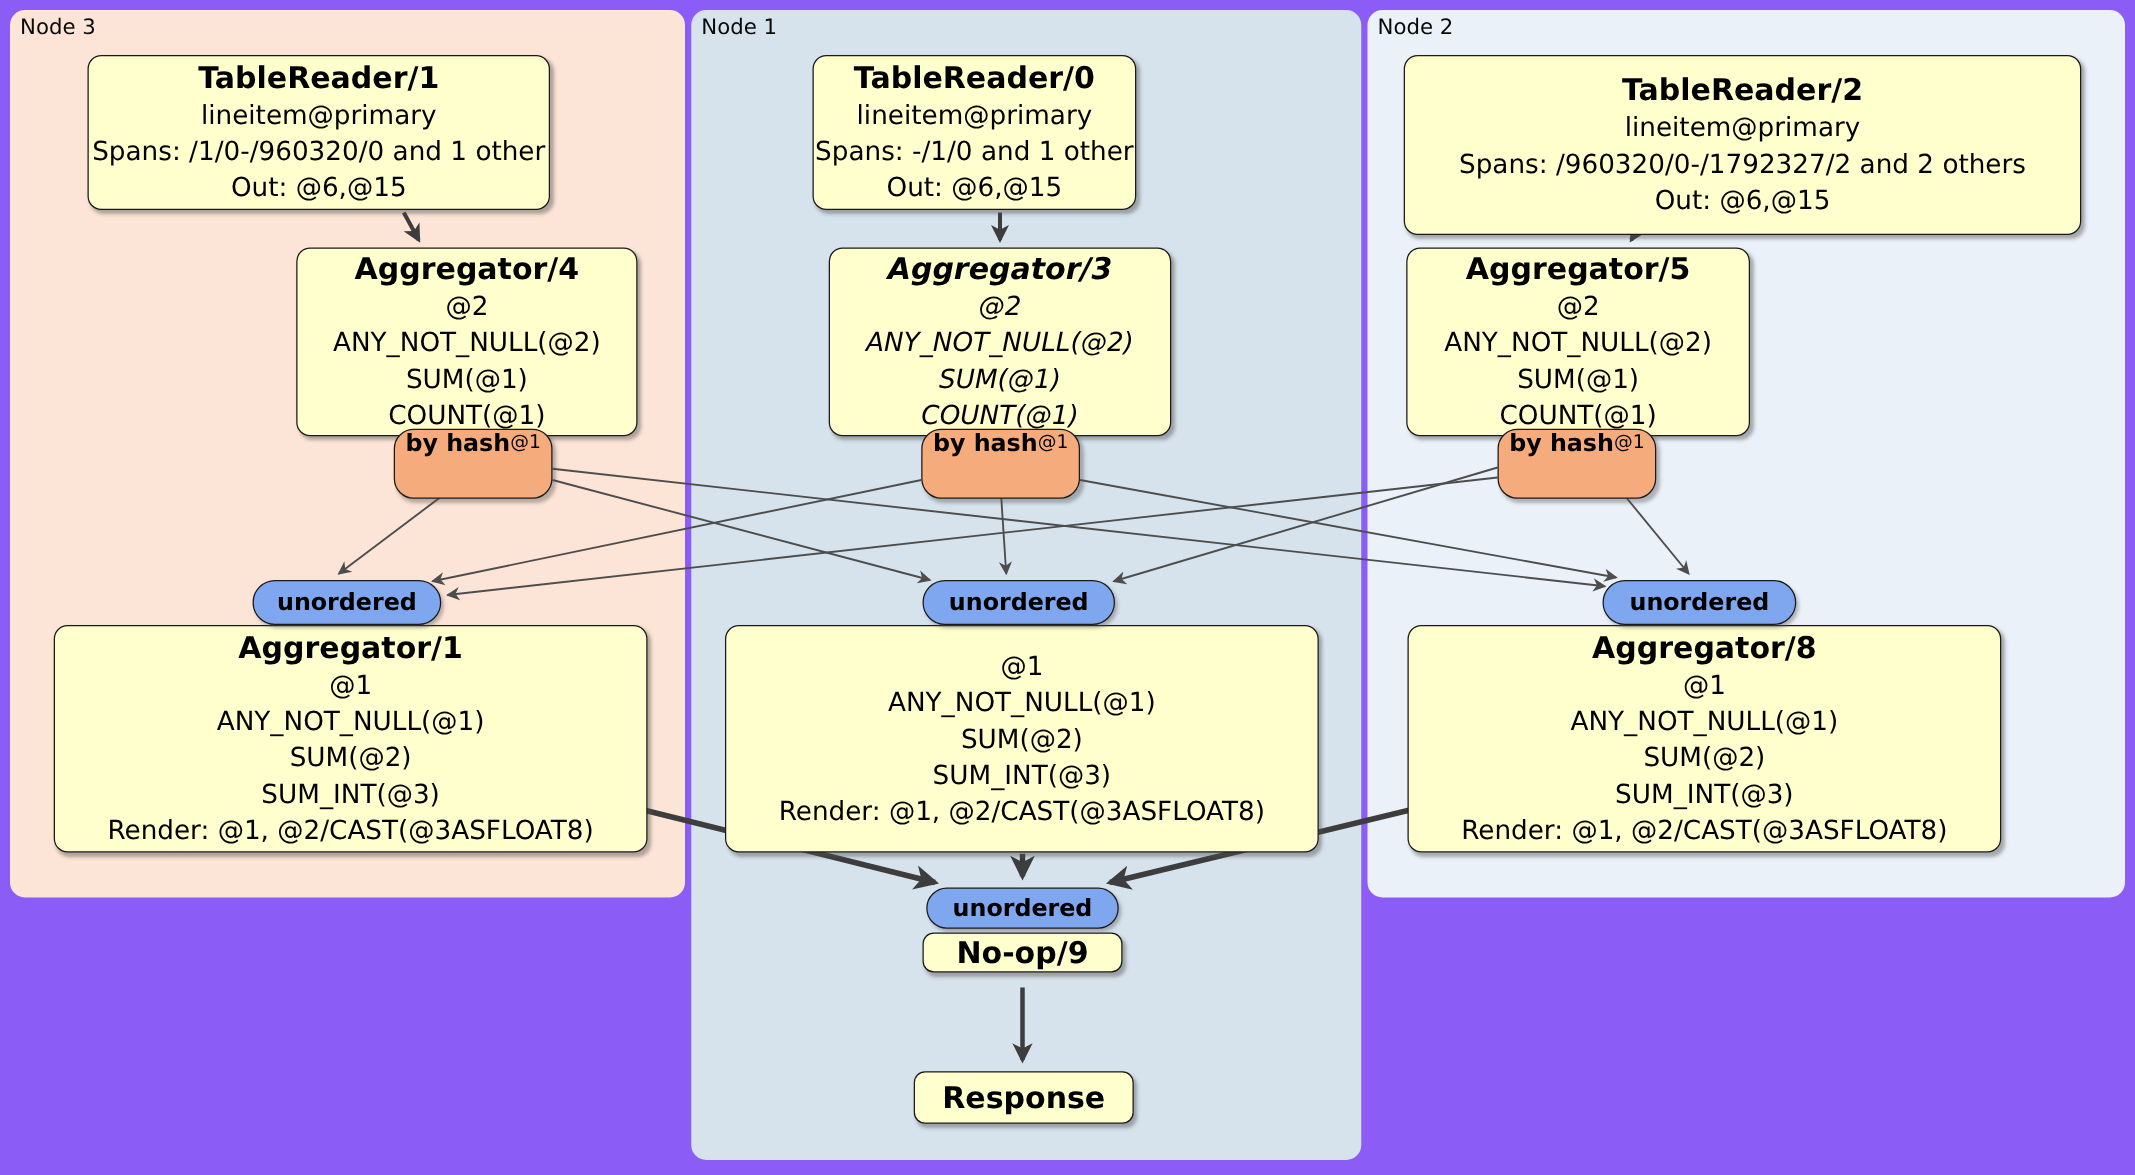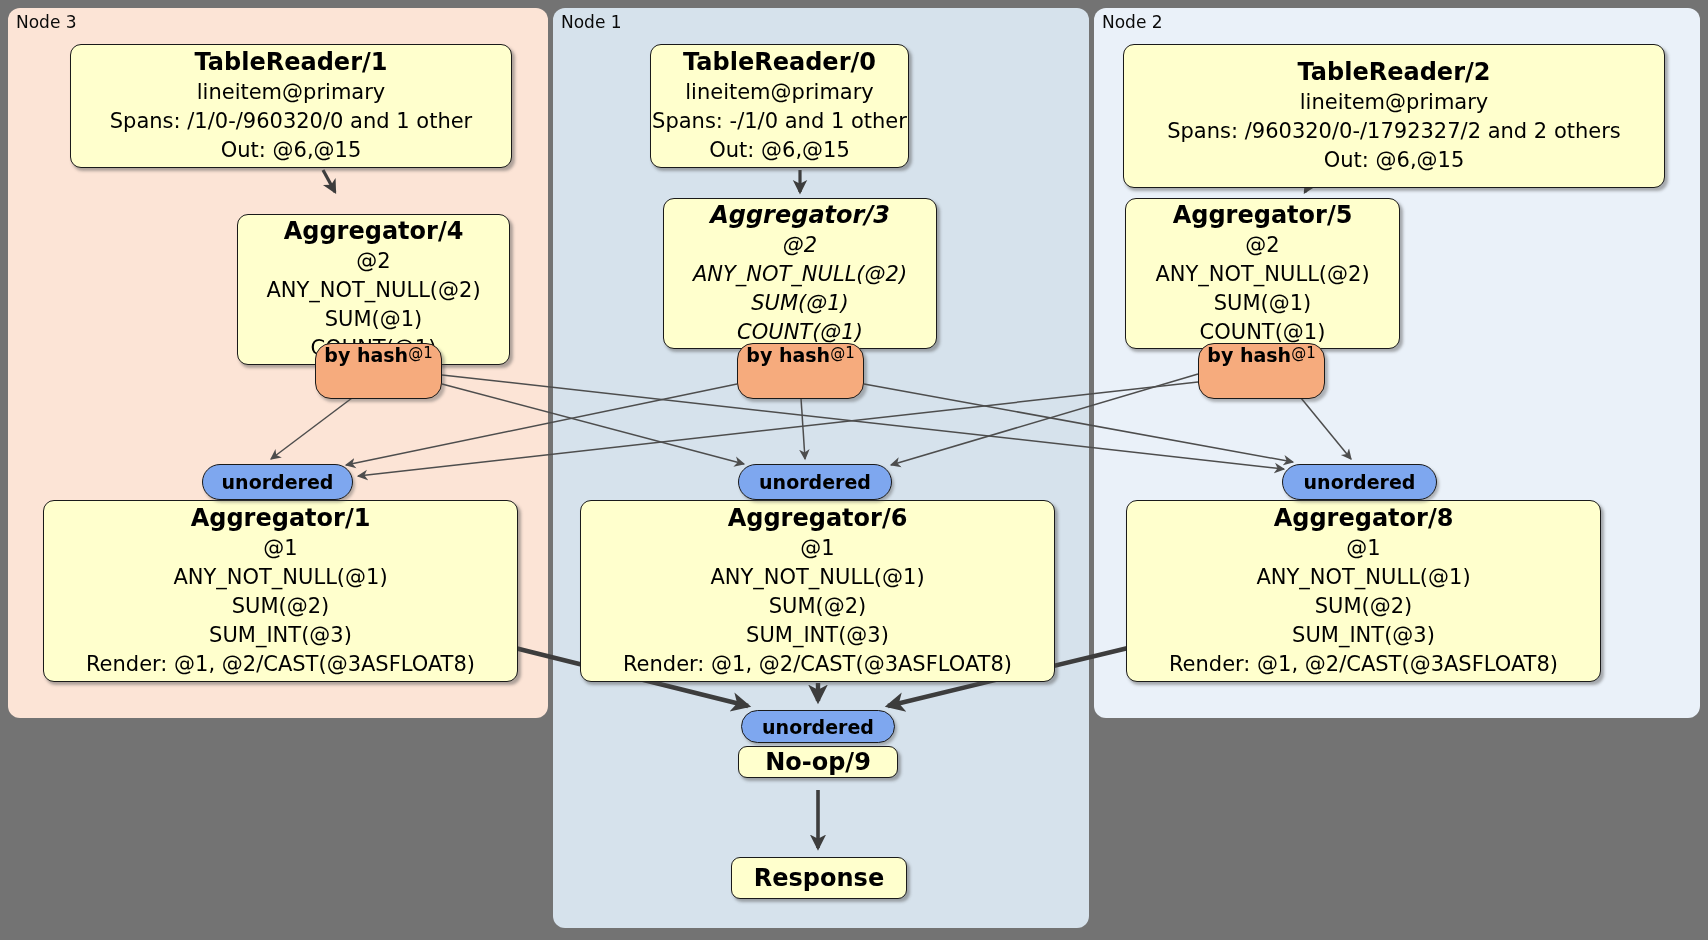--- a/index.html
+++ b/index.html
@@ -1,19 +1,19 @@
 <!DOCTYPE html>
 <html><head>
 <meta charset="utf-8">
 <style>
   html,body{margin:0;padding:0;background:#ffffff;}
   #canvas{
     position:relative;
     width:1708px;height:940px;
-    background:#737373;
+    background:#8b5cf6;
     font-family:"DejaVu Sans","Liberation Sans",sans-serif;
     color:#000;
     overflow:hidden;
   }
   .region{
     position:absolute;
     border-radius:12px;
   }
   .region-label{
     position:absolute;
@@ -94,28 +94,28 @@
     <line x1="1198" y1="374" x2="891" y2="465" stroke="#4d4d4d" stroke-width="1.5" marker-end="url(#arwThin)"></line>
     <line x1="1301" y1="398" x2="1351" y2="459" stroke="#4d4d4d" stroke-width="1.5" marker-end="url(#arwThin)"></line>
 
     <line x1="515" y1="648" x2="748" y2="706" stroke="#3d3d3d" stroke-width="4.4" marker-end="url(#arwThick)"></line>
     <line x1="818" y1="683" x2="818" y2="701" stroke="#3d3d3d" stroke-width="4.4" marker-end="url(#arwThick)"></line>
     <line x1="1128" y1="648" x2="888" y2="706" stroke="#3d3d3d" stroke-width="4.4" marker-end="url(#arwThick)"></line>
 
     <line x1="818" y1="790" x2="818" y2="848" stroke="#3d3d3d" stroke-width="3.6" marker-end="url(#arwThick)"></line>
   </svg>
 
-  <div class="pbox" style="left:70px;top:44px;width:442px;height:124px;">
+  <div class="pbox" style="left:70px;top:44px;width:370px;height:124px;">
     <div class="pt">TableReader/1</div>
     <div class="pl">lineitem@primary</div>
     <div class="pl">Spans: /1/0-/960320/0 and 1 other</div>
     <div class="pl">Out: @6,@15</div>
   </div>
 
-  <div class="pbox" style="left:237px;top:214px;width:273px;height:151px;">
+  <div class="pbox" style="left:237px;top:198px;width:273px;height:151px;">
     <div class="pt">Aggregator/4</div>
     <div class="pl">@2</div>
     <div class="pl">ANY_NOT_NULL(@2)</div>
     <div class="pl">SUM(@1)</div>
     <div class="pl">COUNT(@1)</div>
   </div>
 
   <div class="router" style="left:315px;top:343px;width:127px;height:56px;">
     <div class="rt">by hash</div>
     <div class="rd">@1</div>
@@ -152,21 +152,20 @@
   <div class="router" style="left:737px;top:343px;width:127px;height:56px;">
     <div class="rt">by hash</div>
     <div class="rd">@1</div>
   </div>
 
   <div class="sync" style="left:738px;top:464px;width:154px;height:36px;">
     <span>unordered</span>
   </div>
 
   <div class="pbox" style="left:580px;top:500px;width:475px;height:182px;">
-    <div class="pt">Aggregator/6</div>
     <div class="pl">@1</div>
     <div class="pl">ANY_NOT_NULL(@1)</div>
     <div class="pl">SUM(@2)</div>
     <div class="pl">SUM_INT(@3)</div>
     <div class="pl">Render: @1, @2/CAST(@3ASFLOAT8)</div>
   </div>
 
   <div class="pbox" style="left:1123px;top:44px;width:542px;height:144px;">
     <div class="pt">TableReader/2</div>
     <div class="pl">lineitem@primary</div>

